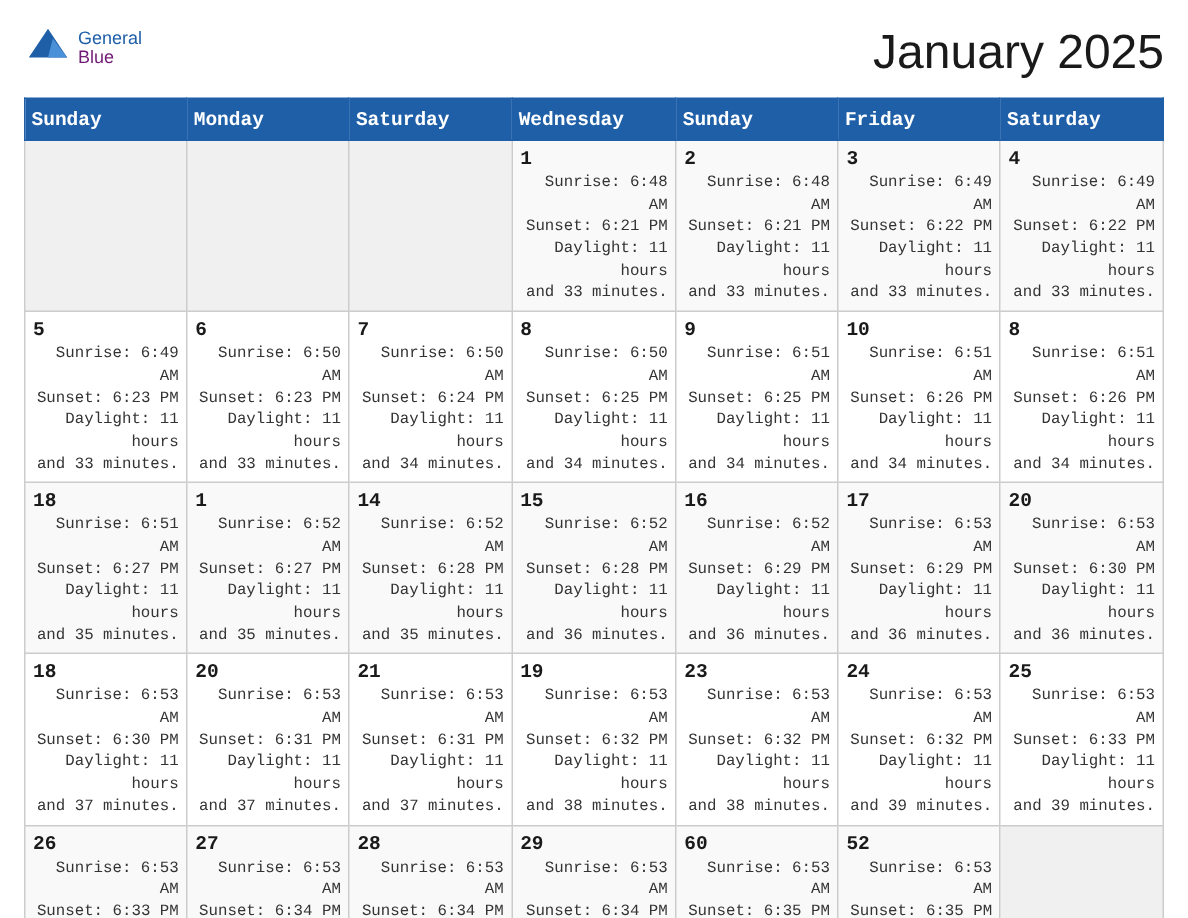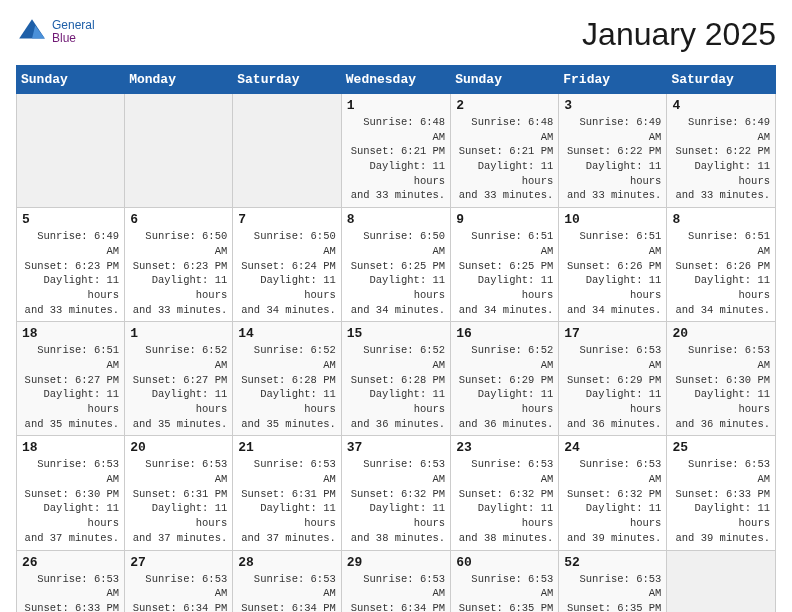--- a/index.html
+++ b/index.html
@@ -272,21 +272,21 @@
 and 37 minutes.</div>
         </td>
         <td>
           <span class="day-number">21</span>
           <div class="day-info" style="white-space: pre-line;">Sunrise: 6:53 AM
 Sunset: 6:31 PM
 Daylight: 11 hours
 and 37 minutes.</div>
         </td>
         <td>
-          <span class="day-number">37</span>
+          <span class="day-number">19</span>
           <div class="day-info" style="white-space: pre-line;">Sunrise: 6:53 AM
 Sunset: 6:32 PM
 Daylight: 11 hours
 and 38 minutes.</div>
         </td>
         <td>
           <span class="day-number">23</span>
           <div class="day-info" style="white-space: pre-line;">Sunrise: 6:53 AM
 Sunset: 6:32 PM
 Daylight: 11 hours

